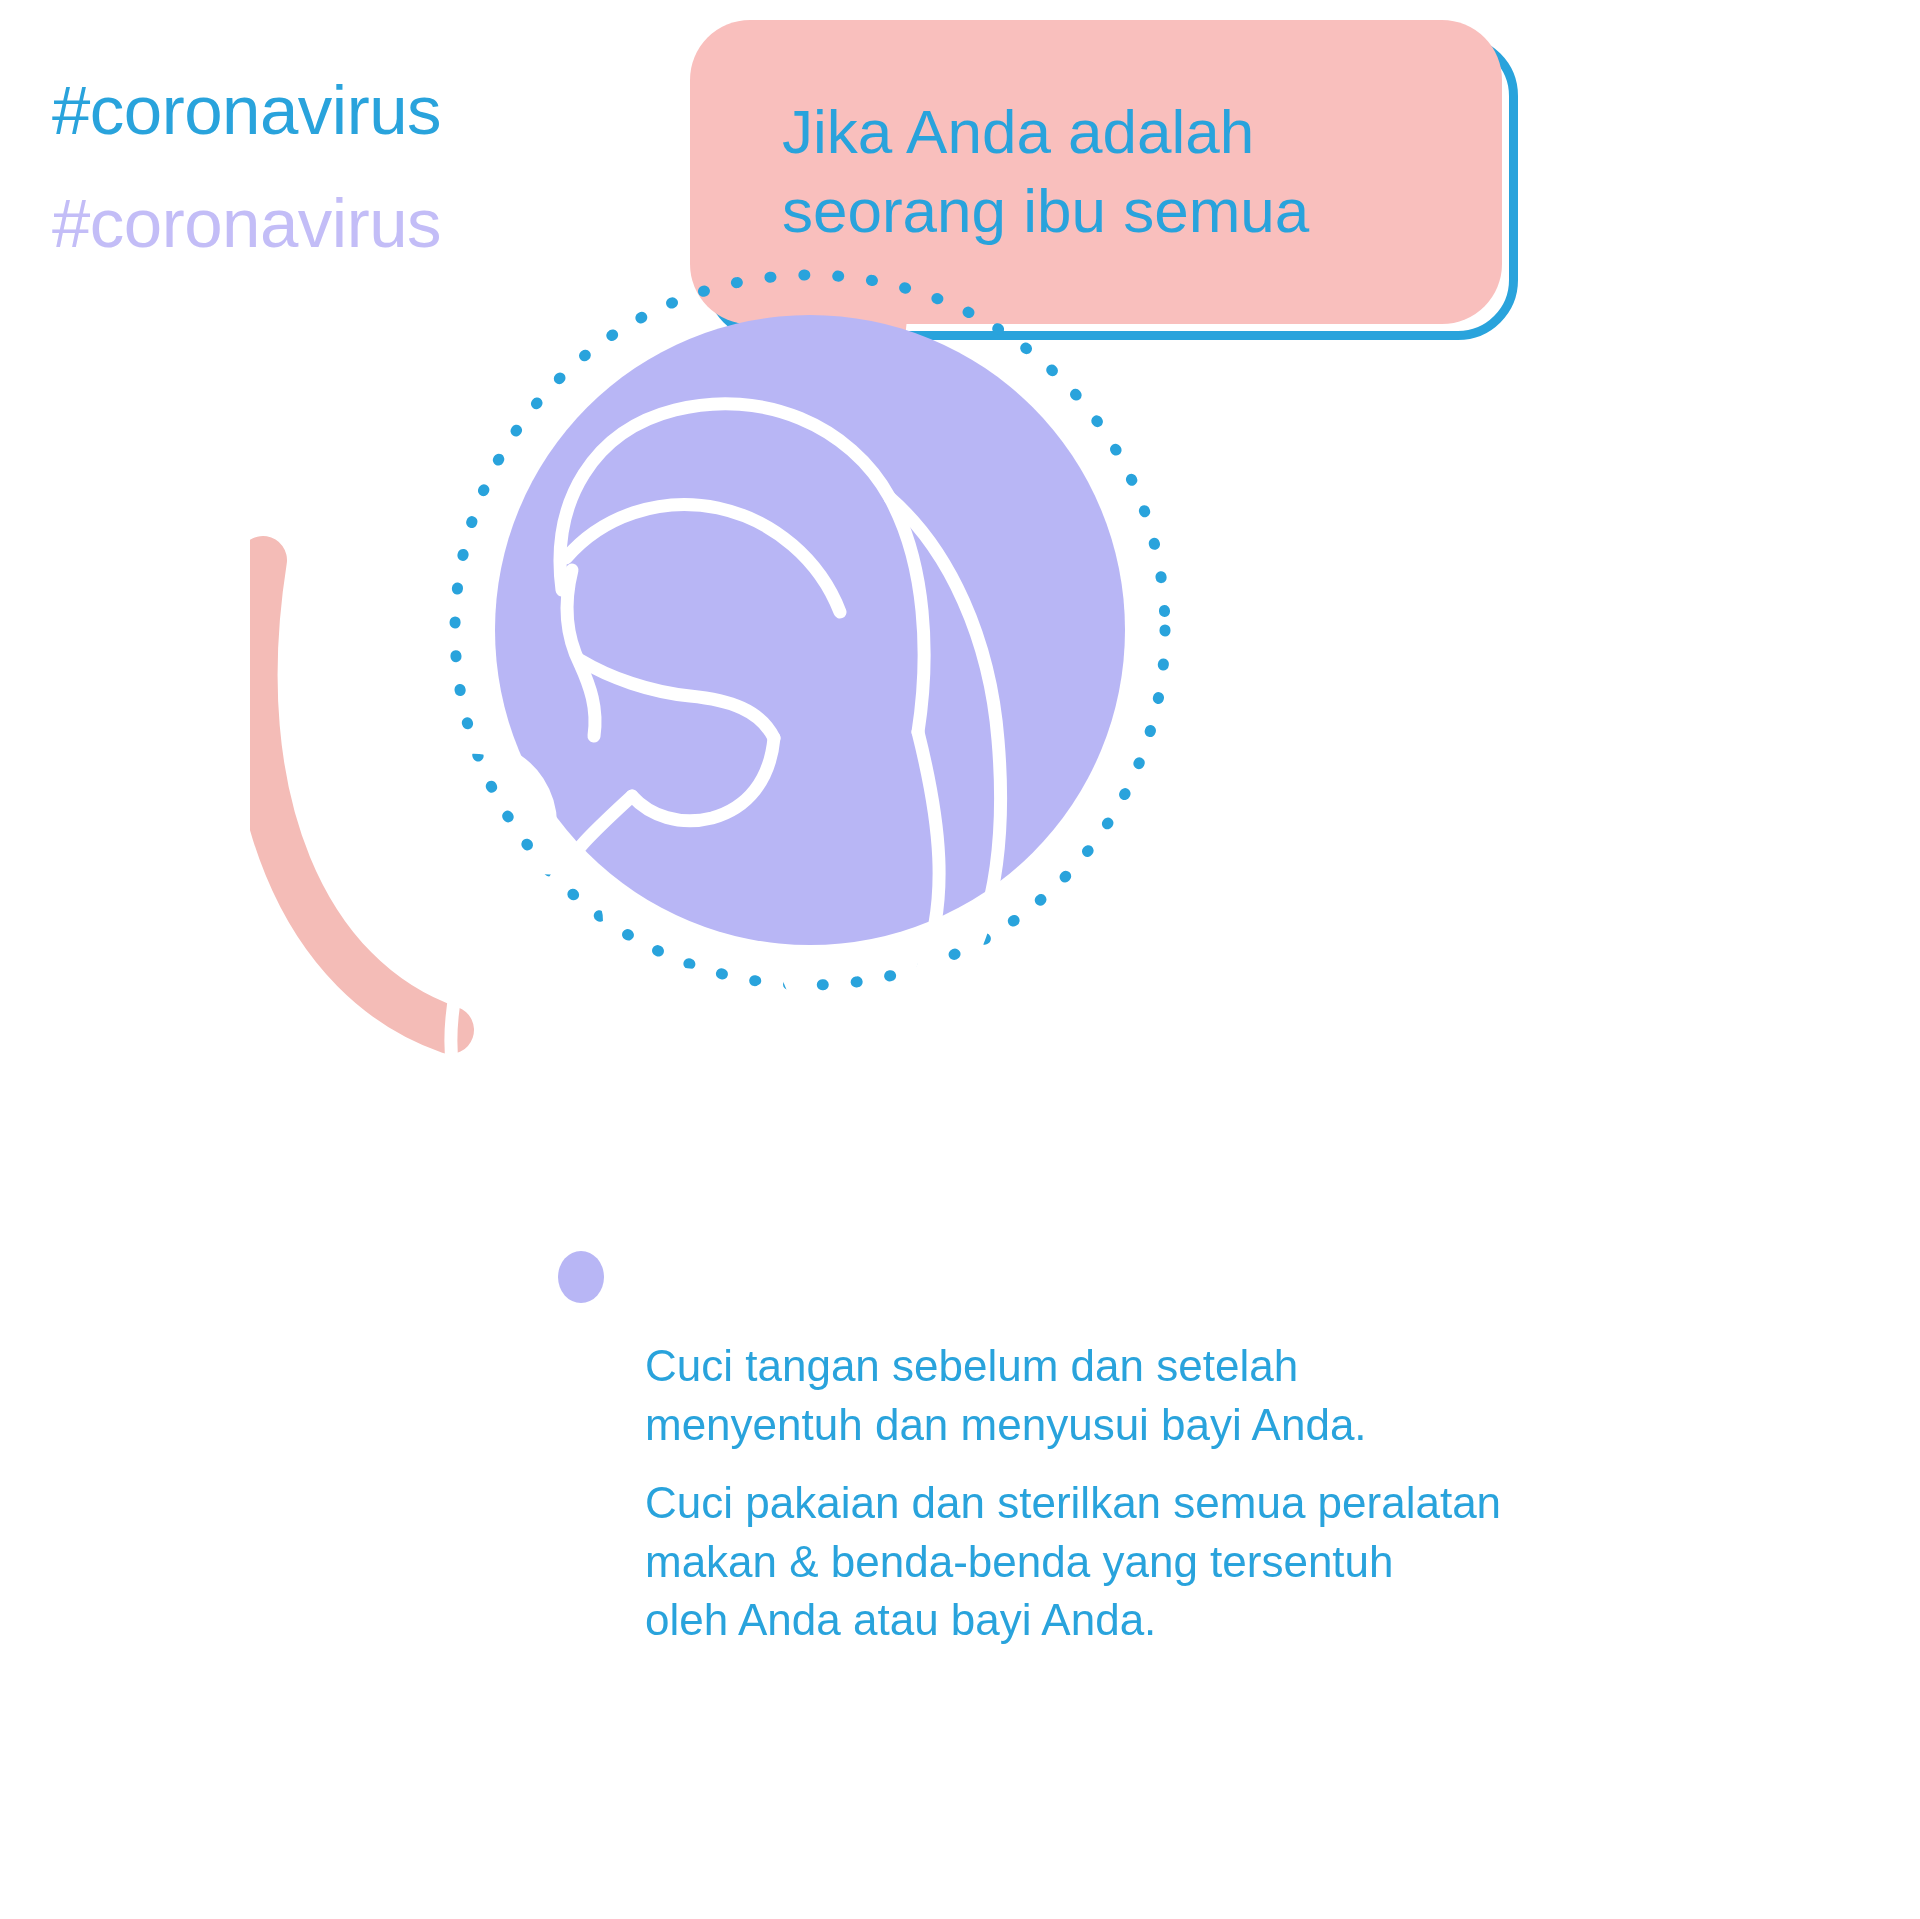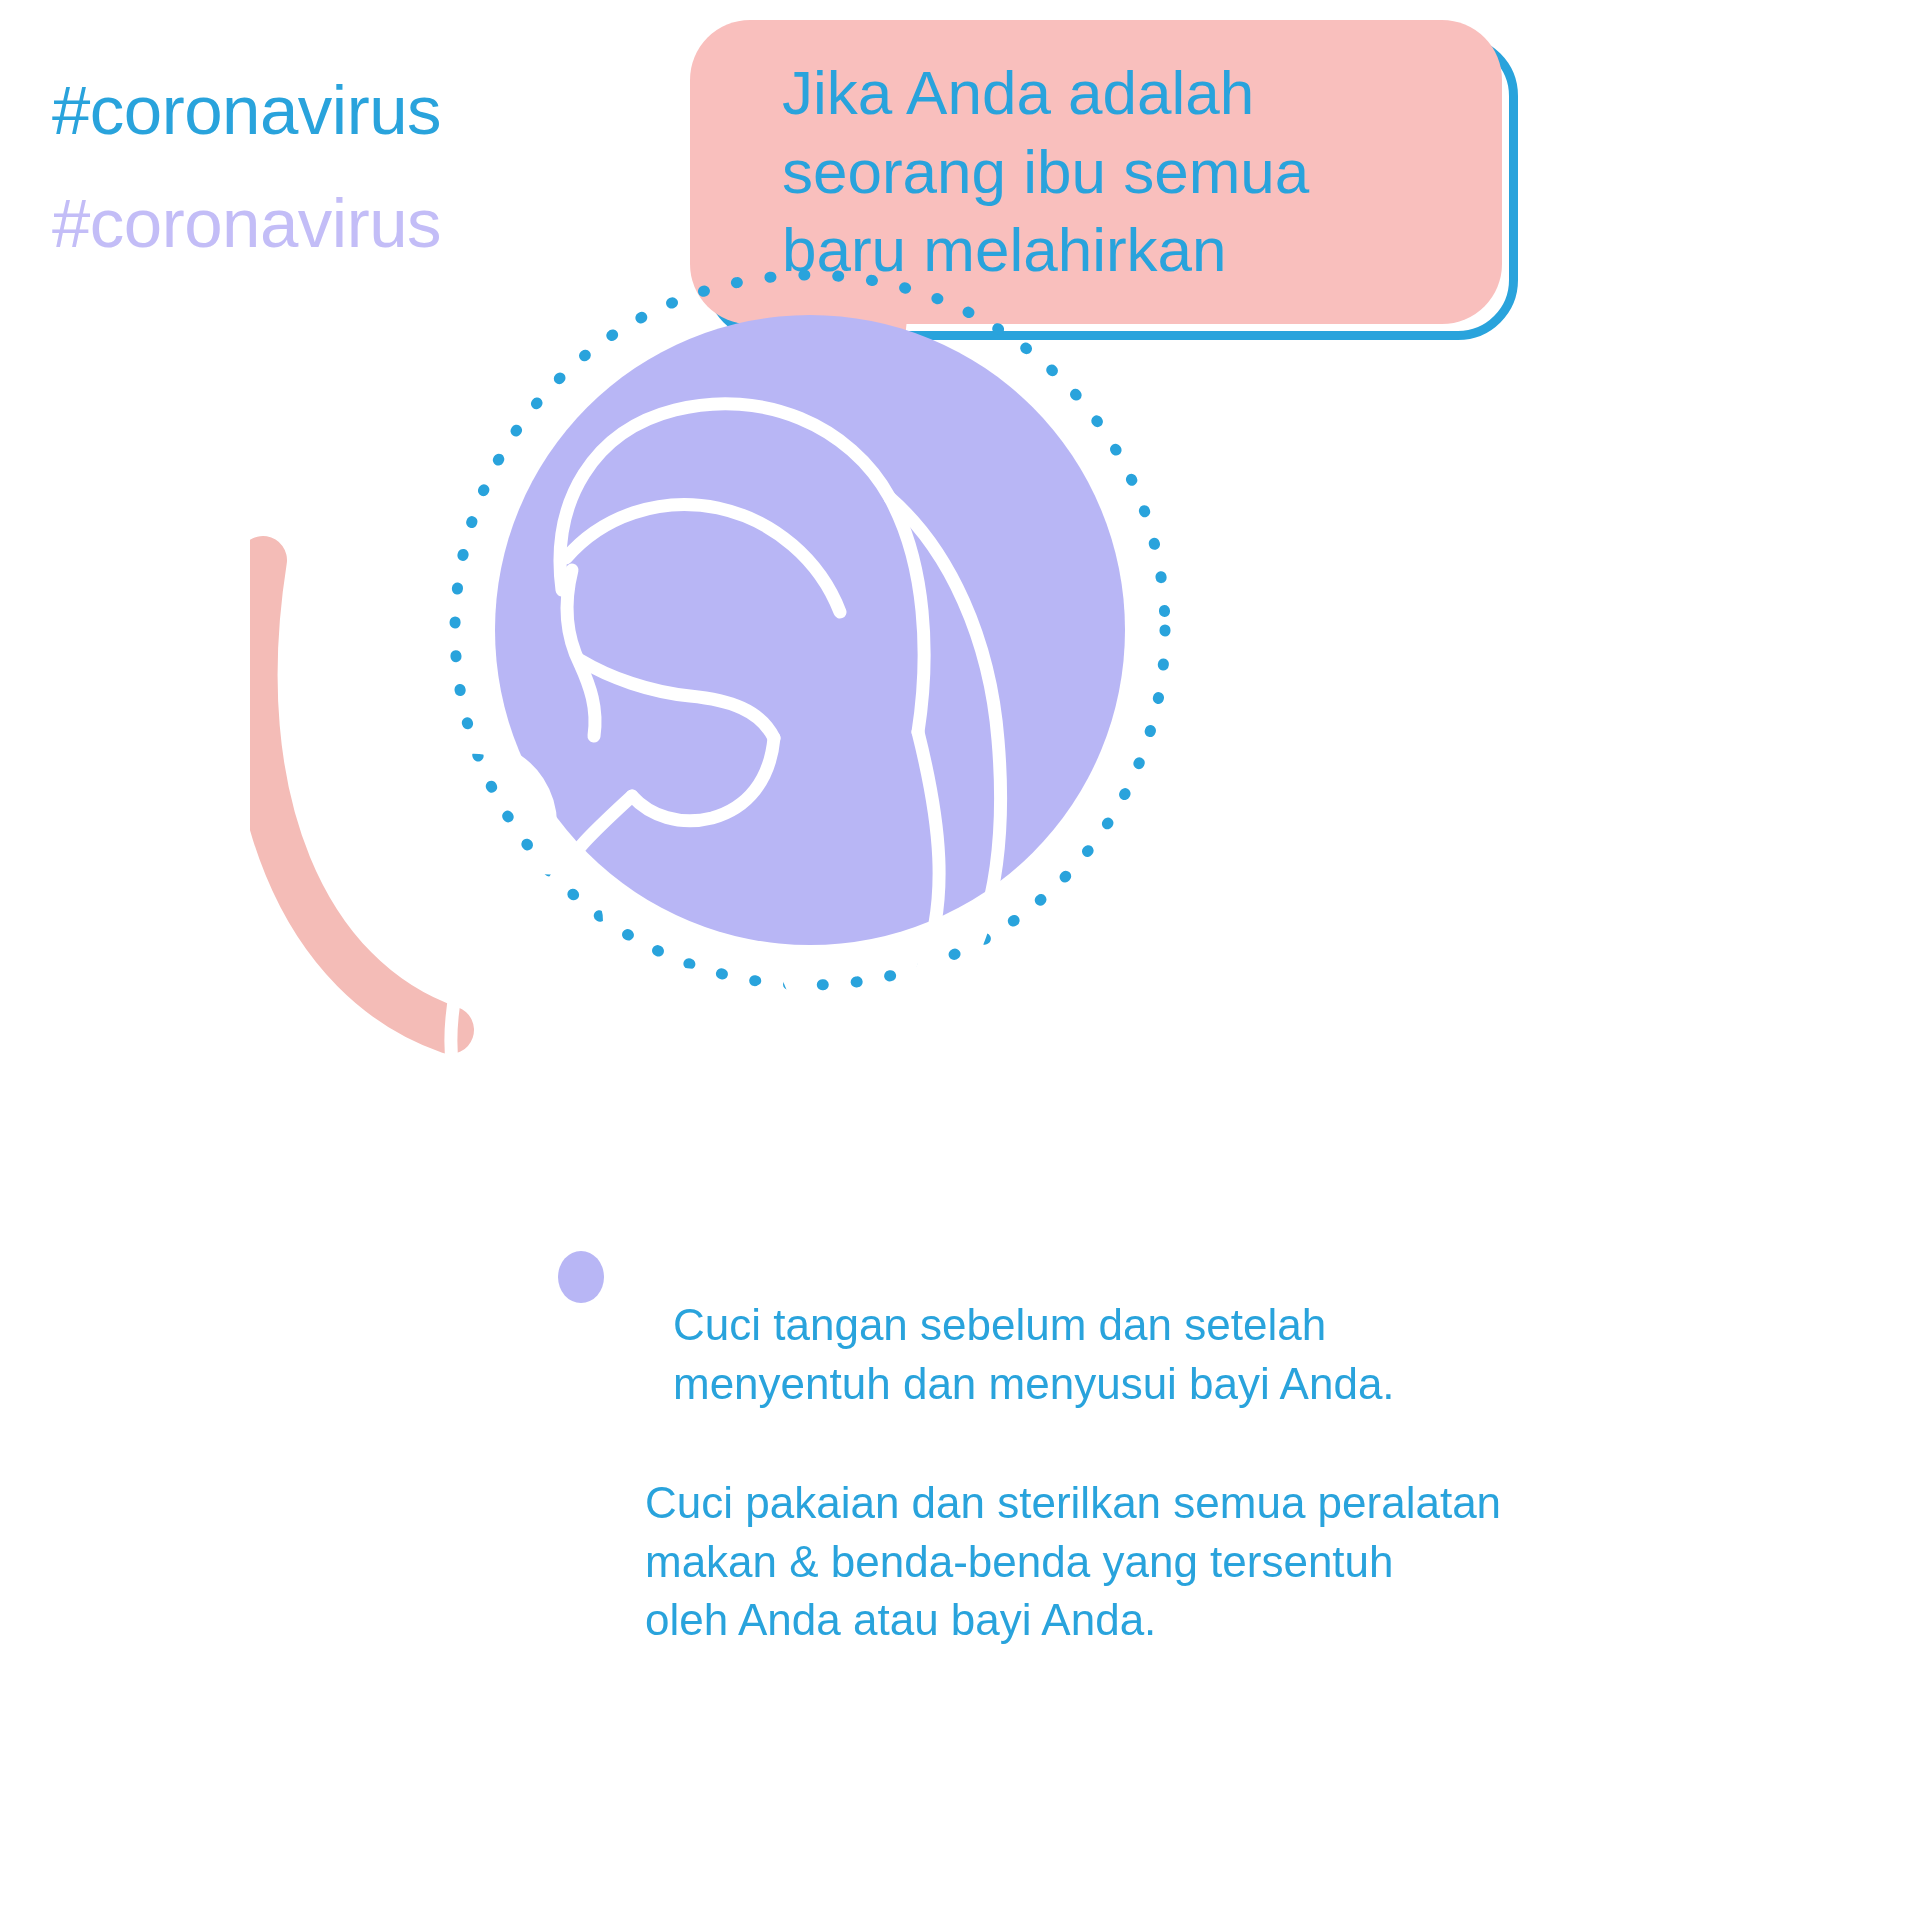--- a/index.html
+++ b/index.html
@@ -111,39 +111,38 @@
     border-radius: 50%;
     background: #b8b6f5;
   }
   .body-block {
     position: absolute;
     color: #29a3dc;
     font-size: 44px;
     line-height: 1.33;
     white-space: pre-line;
   }
-  #para-1 { left: 645px; top: 1252px; width: 900px; margin-left: 28px; }
+  #para-1 { left: 645px; top: 1293px; width: 900px; }
   #para-2 { left: 645px; top: 1430px; width: 1050px; }
 </style>
 </head>
 <body>
 
 <div class="hashtags">
   <span class="hashtag">#coronavirus</span>
   <span class="hashtag alt">#coronavirus</span>
 </div>
 
 <div class="bubble-wrap">
   <div class="bubble-outline"></div>
   <div class="bubble-tail"></div>
   <div class="bubble"></div>
   <div class="bubble-text">
     <span class="bubble-line">Jika Anda adalah</span>
     <span class="bubble-line">seorang ibu semua</span>
-    <span class="bubble-line">baru melahirkan</span>
   </div>
 </div>
 
 <div class="illus">
   <svg width="1120" height="1060" viewBox="0 0 1120 1060" xmlns="http://www.w3.org/2000/svg">
 
     <path d="M 13 320 C -25 560 55 740 200 790" fill="none" stroke="#f4bcb7" stroke-width="48" stroke-linecap="round"></path>
 
     <circle cx="560" cy="390" r="355" fill="none" stroke="#29a3dc" stroke-width="11" stroke-linecap="round" stroke-dasharray="1 33"></circle>
 

